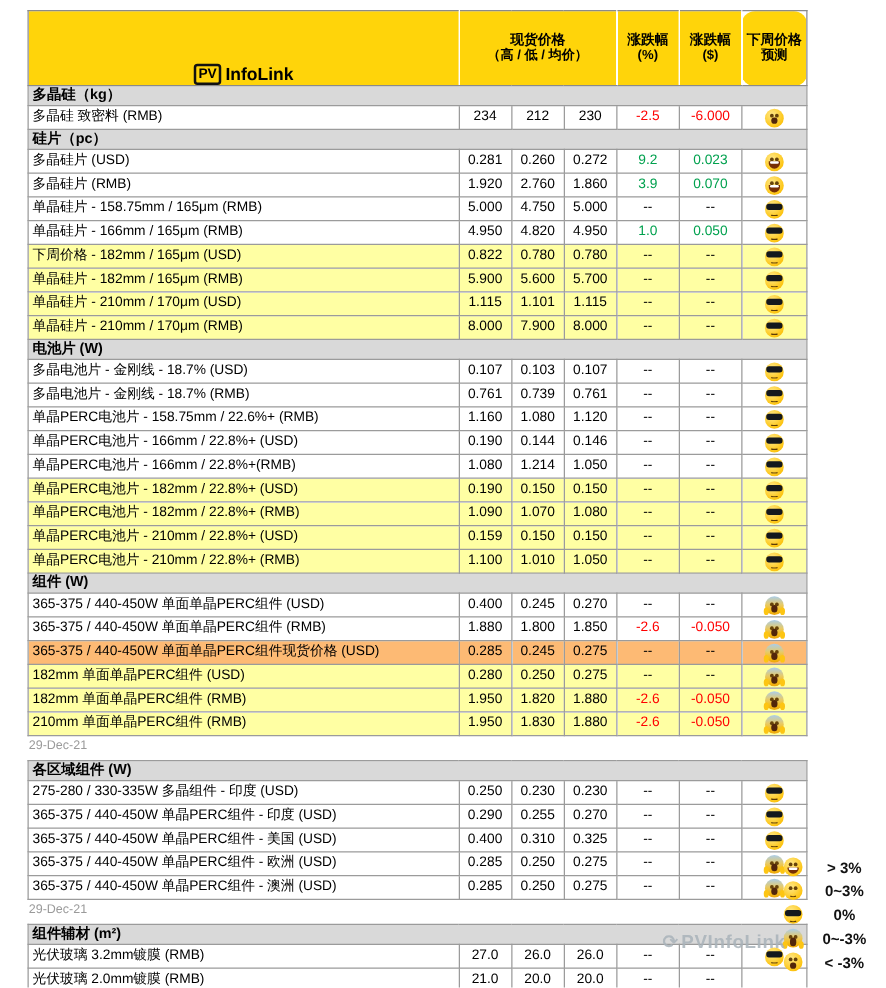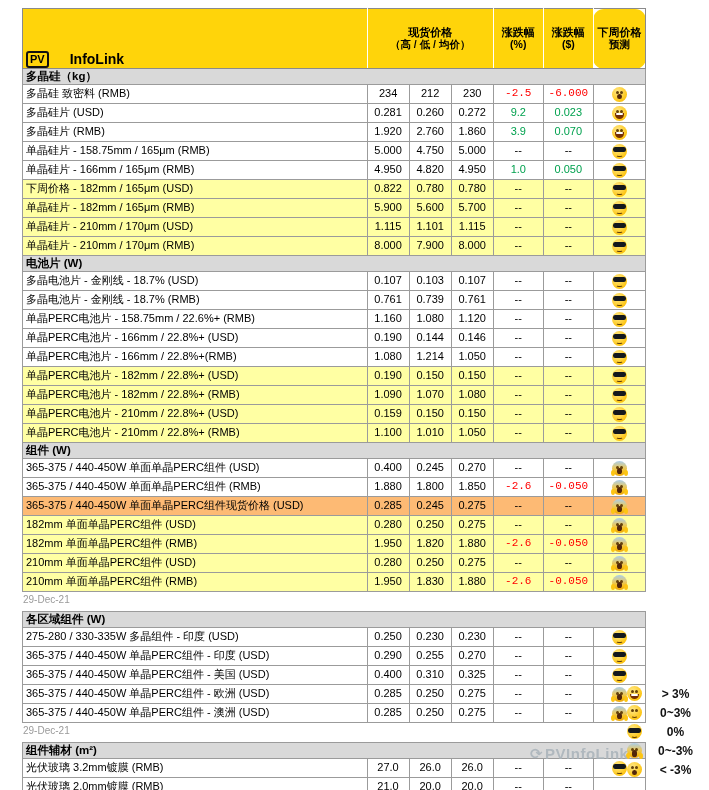--- a/index.html
+++ b/index.html
@@ -10,23 +10,23 @@
   table.price-table td{border:1px solid #9b9b9b;padding:0 3px;height:18px;line-height:1.05;overflow:hidden;white-space:nowrap;}
   td.name-cell{text-align:left;padding-left:4px;}
   td.num-cell{text-align:center;}
   tr.sec-row td{background:#d9d9d9;font-weight:bold;text-align:left;height:15px;font-size:11.5px;}
   tr.head-row td{background:#ffd40a;font-weight:bold;text-align:center;vertical-align:middle;height:36px;border:1px solid #fff;border-top:1px solid #8a8a8a;border-bottom:1px solid #8a8a8a;}
   tr.head-row td:first-child{border-left:1px solid #8a8a8a;}
   tr.head-row td:last-child{border-right:1px solid #8a8a8a;border-radius:11px;}
   tr.bg-yellow td{background:#ffffa3;}
   tr.bg-orange td{background:#fdba74;}
   .up{color:#00a14e;}
-  .down{color:#ff0000;font-family:Liberation Mono, monospace;}
+  .down{color:#ff0000;}
   .hdr-sub{font-weight:bold;font-size:10.5px;}
-  .logo{display:flex;align-items:center;gap:21px;font-size:14px;font-weight:bold;margin-top:42px;}
+  .logo{display:flex;align-items:center;justify-content:center;gap:3px;font-size:14px;font-weight:bold;margin-top:42px;}
   .pvbox{display:inline-block;border:2px solid #111;border-radius:3px;padding:0 2px;font-size:11px;line-height:13px;font-weight:bold;}
   .date{color:#9a9a9a;font-size:10px;margin:2px 0 6px 1px;}
   
   .emo{position:relative;display:inline-block;width:15px;height:15px;border-radius:50%;background:radial-gradient(circle at 38% 32%,#ffe888 0%,#fdc513 70%,#eda60b 100%);vertical-align:middle;}
   .emo i{position:absolute;display:block;}
   .emo .e{width:3px;height:3.2px;background:#66430a;border-radius:50%;top:4.2px;}
   .emo .e.l{left:3.6px;}.emo .e.r{right:3.6px;}
   .emo .gm{left:2.8px;right:2.8px;bottom:2px;height:5.2px;background:#772f04;border-radius:0 0 8px 8px;}
   .emo .teeth{left:4px;right:4px;bottom:5.4px;height:1.8px;background:#fff;border-radius:1px;}
   .emo .arc{left:3.8px;right:3.8px;bottom:2.4px;height:4.8px;border:1.4px solid transparent;border-bottom:1.7px solid #66430a;border-radius:50%;}
@@ -90,20 +90,23 @@
         </tr>
         <tr>
           <td class="name-cell">多晶硅 致密料 (RMB)</td>
           <td class="num-cell">234</td>
           <td class="num-cell">212</td>
           <td class="num-cell">230</td>
           <td class="num-cell down">-2.5</td>
           <td class="num-cell down">-6.000</td>
           <td class="num-cell"><span class="emo shock"><i class="e l"></i><i class="e r"></i><i class="om small"></i></span></td>
         </tr>
+        <tr class="sec-row">
+          <td class="" colspan="7">硅片（pc）</td>
+        </tr>
         <tr>
           <td class="name-cell">多晶硅片 (USD)</td>
           <td class="num-cell">0.281</td>
           <td class="num-cell">0.260</td>
           <td class="num-cell">0.272</td>
           <td class="num-cell up">9.2</td>
           <td class="num-cell up">0.023</td>
           <td class="num-cell"><span class="emo grin"><i class="e l"></i><i class="e r"></i><i class="gm"></i><i class="teeth"></i></span></td>
         </tr>
         <tr>
@@ -292,29 +295,20 @@
           <td class="num-cell">--</td>
           <td class="num-cell"><span class="emo scream"><i class="e l"></i><i class="e r"></i><i class="om"></i><i class="h hl"></i><i class="h hr"></i></span></td>
         </tr>
         <tr class="bg-yellow">
           <td class="name-cell">182mm 单面单晶PERC组件 (RMB)</td>
           <td class="num-cell">1.950</td>
           <td class="num-cell">1.820</td>
           <td class="num-cell">1.880</td>
           <td class="num-cell down">-2.6</td>
           <td class="num-cell down">-0.050</td>
-          <td class="num-cell"><span class="emo scream"><i class="e l"></i><i class="e r"></i><i class="om"></i><i class="h hl"></i><i class="h hr"></i></span></td>
-        </tr>
-        <tr class="bg-yellow">
-          <td class="name-cell">210mm 单面单晶PERC组件 (USD)</td>
-          <td class="num-cell">0.280</td>
-          <td class="num-cell">0.250</td>
-          <td class="num-cell">0.275</td>
-          <td class="num-cell">--</td>
-          <td class="num-cell">--</td>
           <td class="num-cell"><span class="emo scream"><i class="e l"></i><i class="e r"></i><i class="om"></i><i class="h hl"></i><i class="h hr"></i></span></td>
         </tr>
         <tr class="bg-yellow">
           <td class="name-cell">210mm 单面单晶PERC组件 (RMB)</td>
           <td class="num-cell">1.950</td>
           <td class="num-cell">1.830</td>
           <td class="num-cell">1.880</td>
           <td class="num-cell down">-2.6</td>
           <td class="num-cell down">-0.050</td>
           <td class="num-cell"><span class="emo scream"><i class="e l"></i><i class="e r"></i><i class="om"></i><i class="h hl"></i><i class="h hr"></i></span></td>

